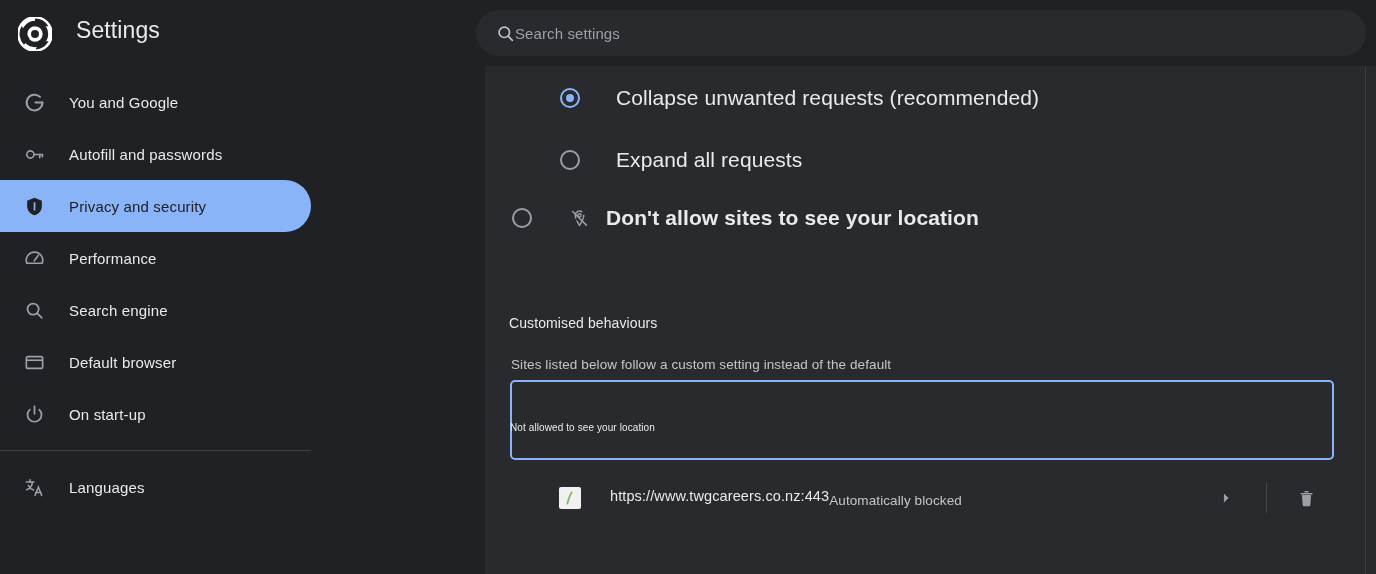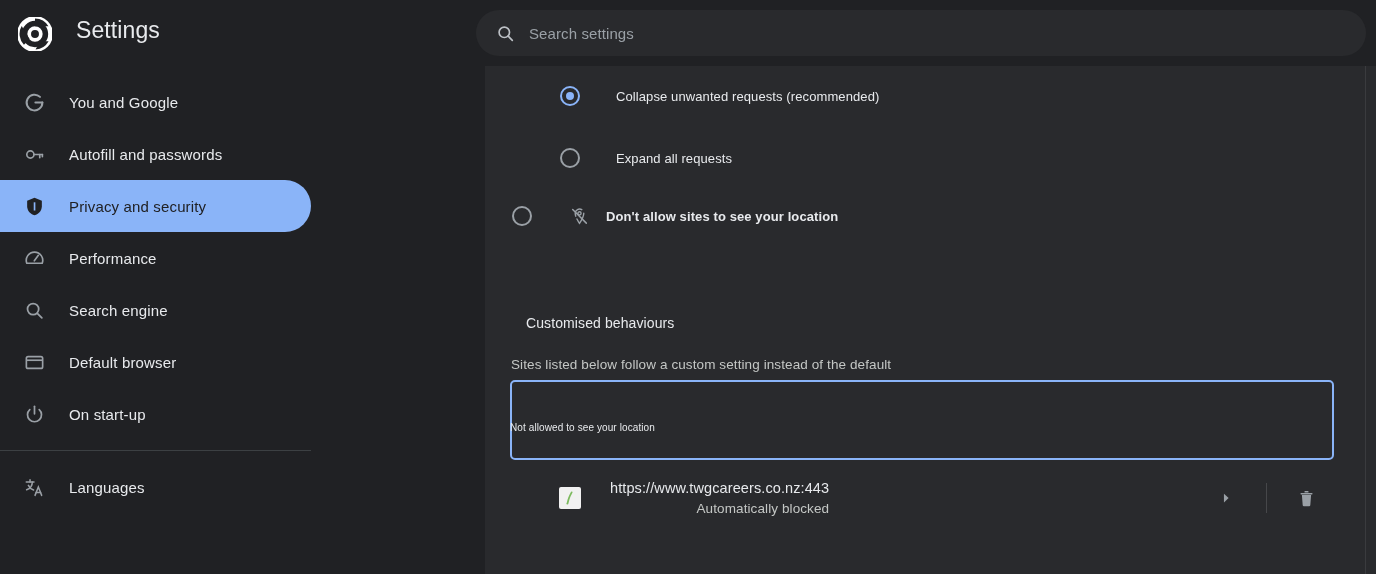--- a/index.html
+++ b/index.html
@@ -23,21 +23,21 @@
   .title {
     position: absolute; left: 76px; top: 17px;
     font-size: 23px; font-weight: 500; color: #e8eaed; letter-spacing: .1px;
   }
   .searchbar {
     position: absolute; left: 476px; top: 10px; width: 890px; height: 46px;
     background: #292a2d; border-radius: 23px; display: flex; align-items: center;
   }
   .search-icon { margin-left: 20px; display: flex; align-items: center; }
   .search-ph {
-    margin-left: 14px; font-size: 15px; color: #9aa0a6; letter-spacing: .1px;
+    font-size: 15px; color: #9aa0a6; letter-spacing: .1px;
   }
 
   
   .sidebar {
     position: absolute; left: 0; top: 66px; width: 485px; height: 508px;
     background: #202124; padding-top: 10px;
   }
   .nav-item {
     position: relative; height: 52px; display: flex; align-items: center;
     width: 311px; border-radius: 0 26px 26px 0; cursor: pointer;
@@ -70,34 +70,34 @@
   .radio-row { position: absolute; display: flex; align-items: center; }
   .radio {
     width: 20px; height: 20px; border-radius: 50%;
     border: 2px solid #9aa0a6; flex: 0 0 auto; position: relative;
   }
   .radio.checked { border-color: #8ab4f8; }
   .radio.checked::after {
     content: ""; position: absolute; left: 4px; top: 4px;
     width: 8px; height: 8px; border-radius: 50%; background: #8ab4f8;
   }
-  .radio-label { font-size: 13px; color: #e8eaed; letter-spacing: .1px; }
+  .radio-label { font-size: 21px; color: #e8eaed; letter-spacing: .1px; }
 
   .loc-icon { display: flex; align-items: center; color: #9aa0a6; }
 
   .site-row {
     position: absolute; left: 511px; top: 470px; width: 824px; height: 56px;
     display: flex; align-items: center;
   }
   .favicon {
     margin-left: 48px; width: 22px; height: 22px; background: #f1f1f1;
     border-radius: 2px; display: flex; align-items: center; justify-content: center;
     flex: 0 0 auto;
   }
-  .site-texts { margin-left: 29px; display: flex; flex-direction: column; text-align: right; }
+  .site-texts { margin-left: 29px; display: flex; flex-direction: row; }
   .site-url { font-size: 14.5px; color: #e8eaed; letter-spacing: .1px; }
   .site-status { font-size: 13.5px; color: #c4c7c5; margin-top: 5px; letter-spacing: .1px; }
   .row-spacer { flex: 1 1 auto; }
   .chev-btn {
     width: 28px; height: 28px; display: flex; align-items: center;
     justify-content: center; color: #9aa0a6; cursor: pointer;
   }
   .row-divider { width: 1px; height: 30px; background: #46474a; margin: 0 24px 0 26px; }
   .trash-btn {
     width: 30px; height: 30px; display: flex; align-items: center;
@@ -243,21 +243,21 @@
         <svg width="19" height="19" viewBox="0 0 24 24" fill="none" stroke="currentColor" stroke-width="1.8" stroke-linecap="round">
           <path d="M17.4 7.9 C17.4 12.6 12 20.6 12 20.6 C12 20.6 10.3 18.1 8.8 15.1"></path>
           <path d="M7.3 11.6 C6.8 10.3 6.6 9.1 6.6 7.9 A5.4 5.4 0 0 1 14.9 3.4"></path>
           <circle cx="12" cy="8" r="2"></circle>
           <line x1="3.4" y1="3.1" x2="20.6" y2="20.4" stroke-width="1.9"></line>
         </svg>
       </span>
       <span class="radio-label" style="margin-left:17px;">Don't allow sites to see your location</span>
     </div>
 
-    <div style="position:absolute; left:41px; top:249px; font-size:14px; color:#e8eaed; letter-spacing:.1px;">Customised behaviours</div>
+    <div style="position:absolute; left:24px; top:249px; font-size:14px; color:#e8eaed; letter-spacing:.1px;">Customised behaviours</div>
 
     <div style="position:absolute; left:26px; top:291px; font-size:13.5px; color:#c4c7c5; letter-spacing:.1px;">Sites listed below follow a custom setting instead of the default</div>
 
     <div style="position:absolute; left:25px; top:314px; width:824px; height:80px;
                 border:2px solid #8ab4f8; border-radius:5px;"></div>
     <div style="position:absolute; left:25px; top:356px; font-size:10px; color:#e8eaed; letter-spacing:.1px;">Not allowed to see your location</div>
 
     <div class="site-row" style="left:26px; top:404px;">
       <span class="favicon">
         <svg width="16" height="16" viewBox="0 0 24 24">

